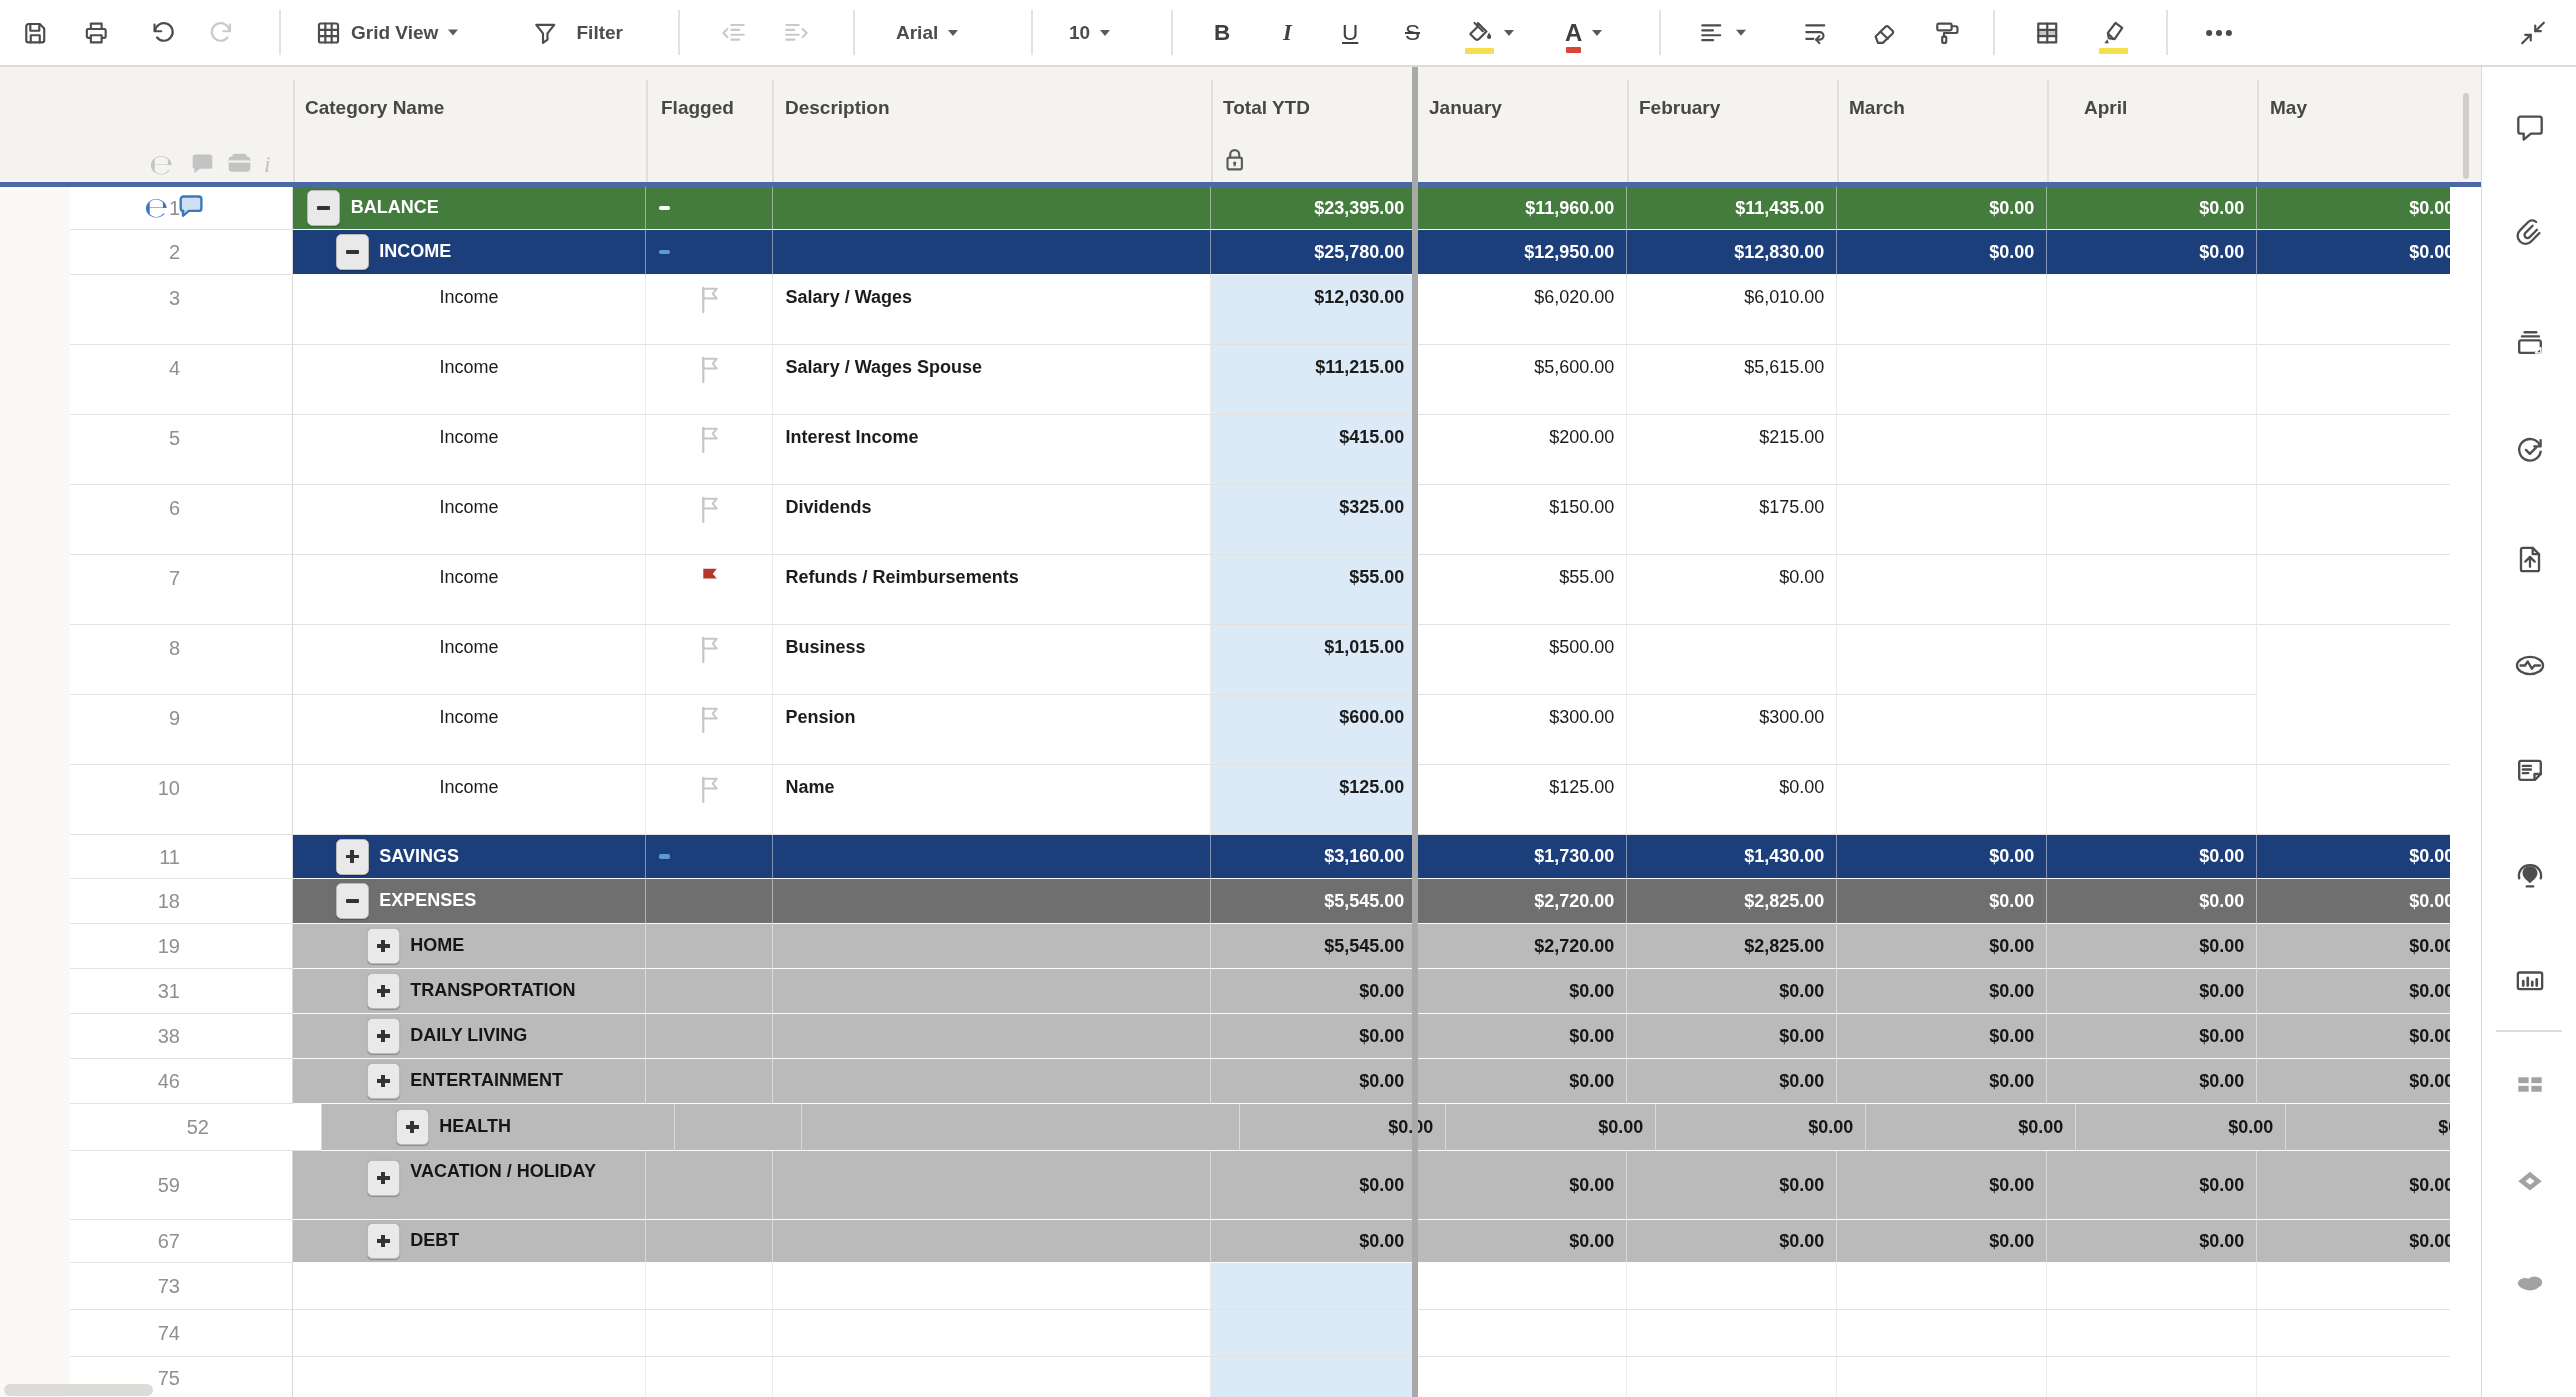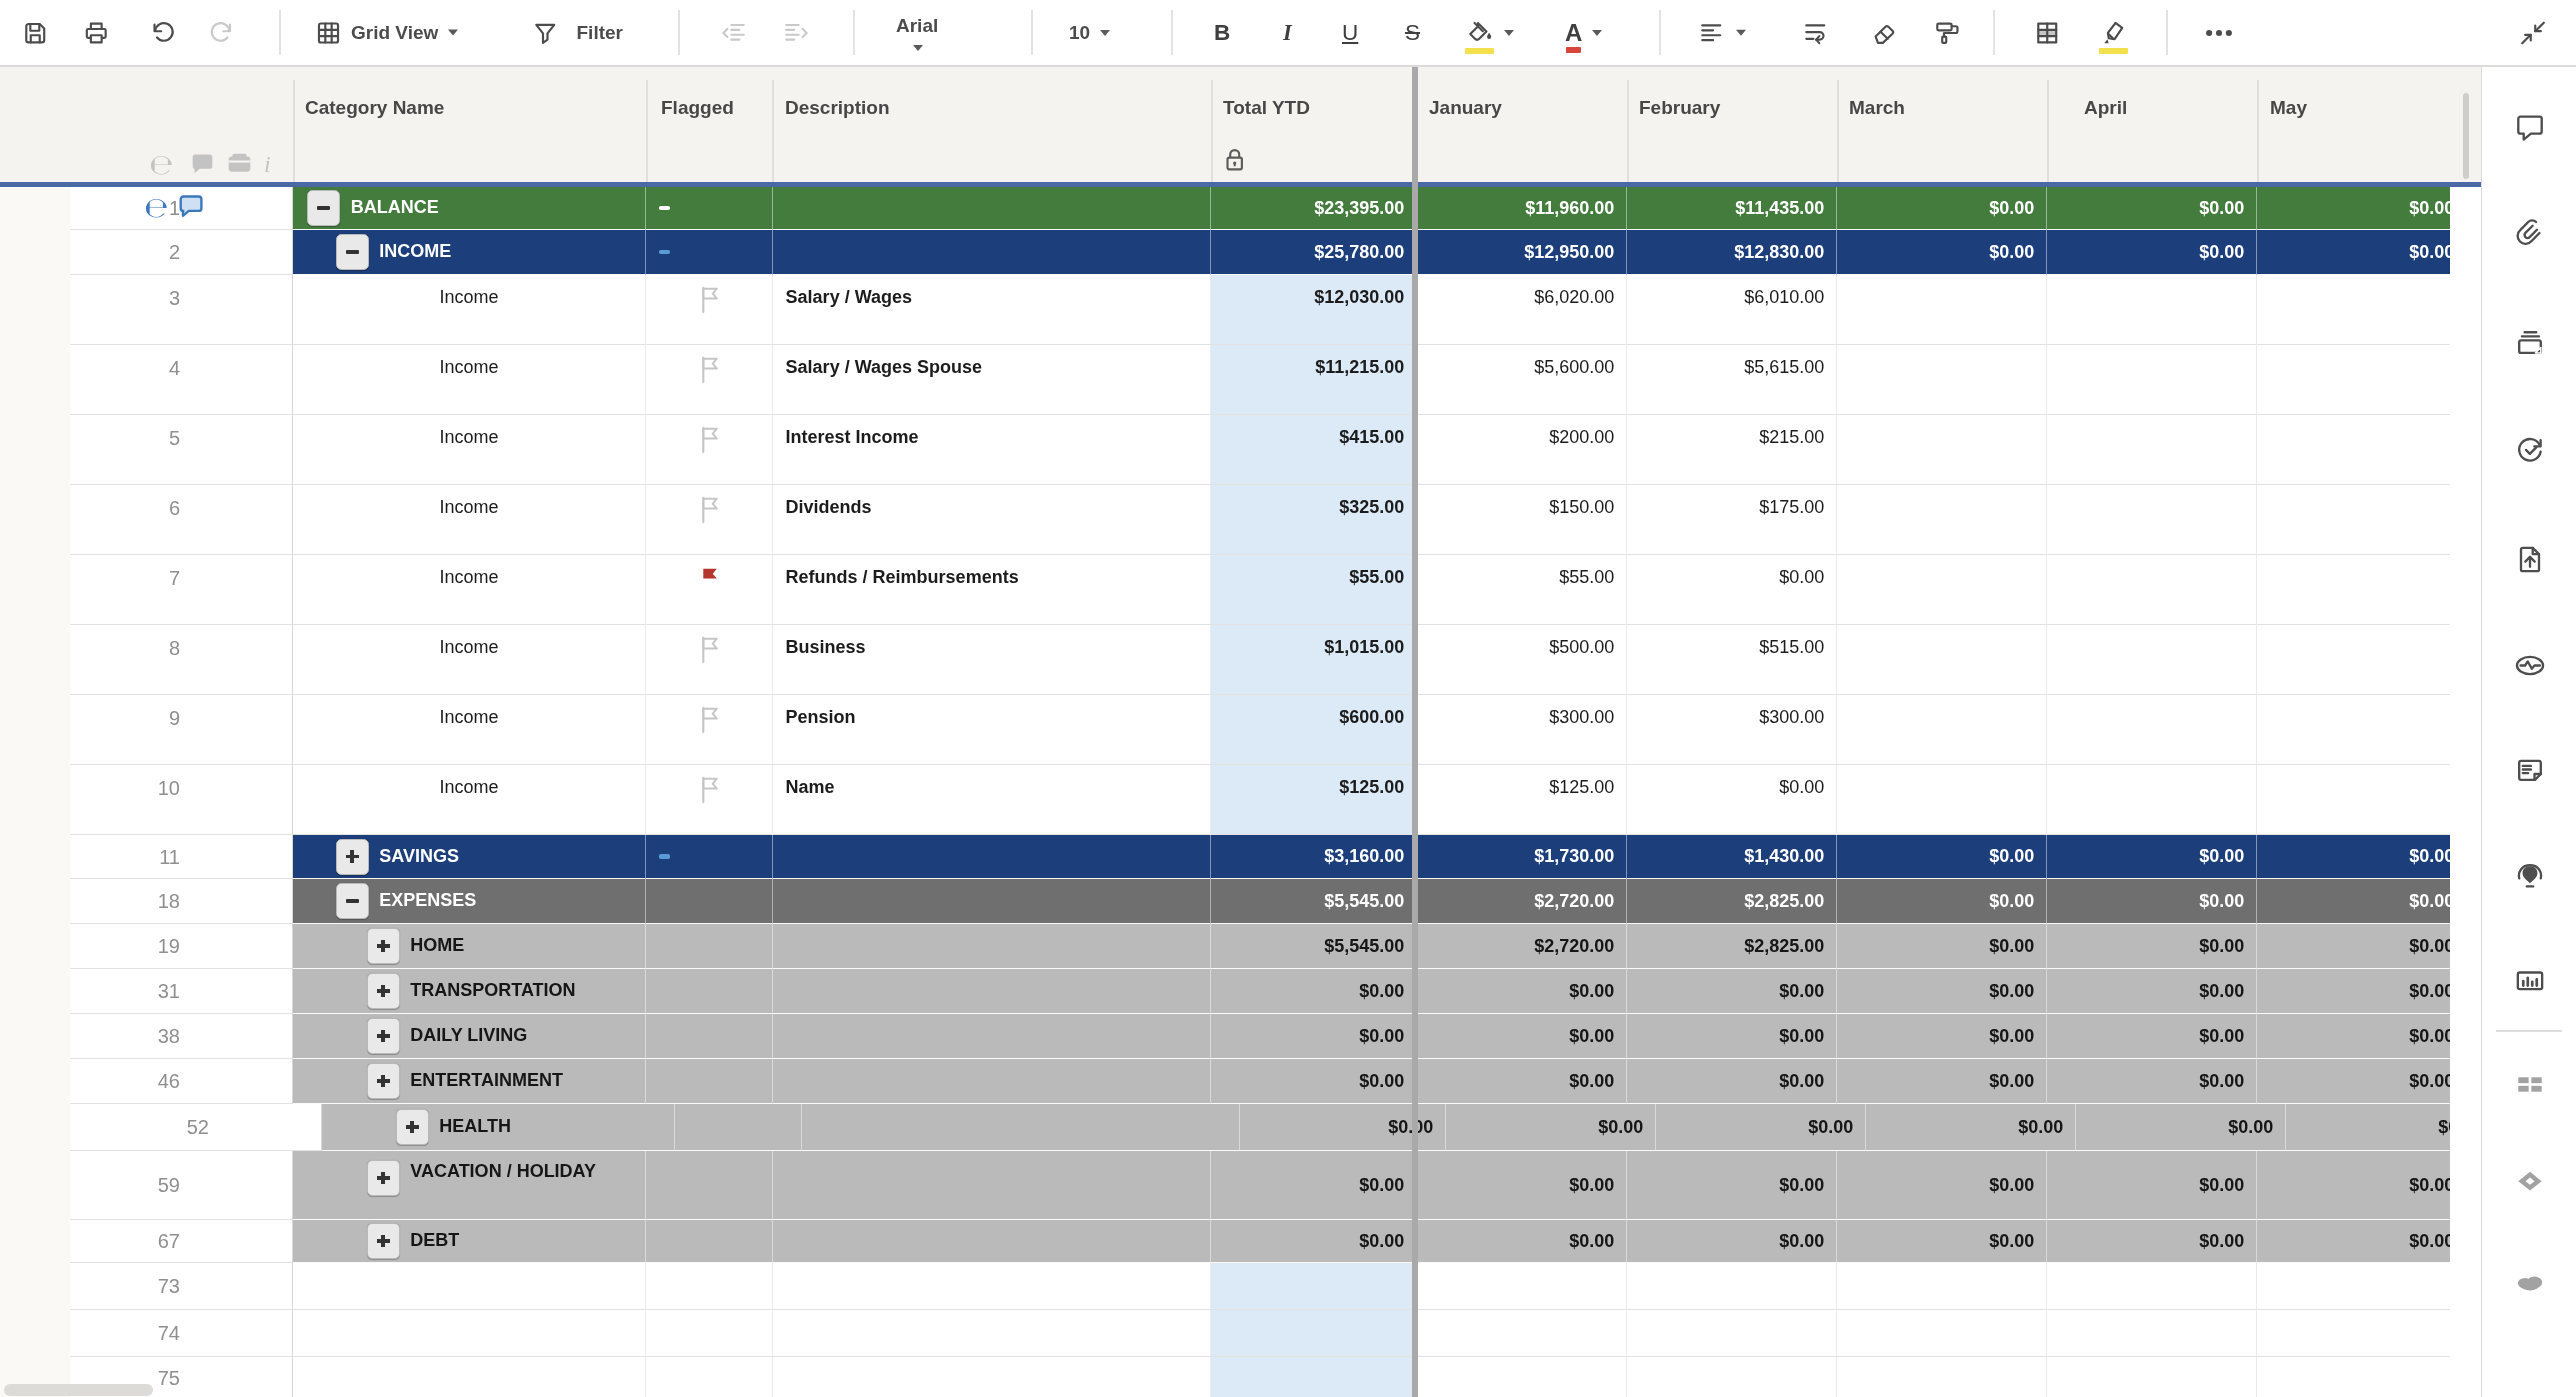--- a/index.html
+++ b/index.html
@@ -138,21 +138,21 @@
           <path d="M10.5 11.5 6 16l4.5 4.5"></path>
         </svg>
       </div>
       <div class="titem disabled" style="left: 780px;">
         <svg width="32" height="29" viewBox="0 0 36 32">
           <path d="M7 7h14M7 12.5h9M7 18h14M7 23.5h9"></path>
           <path d="M25.5 11.5 30 16l-4.5 4.5"></path>
         </svg>
       </div>
       <div class="tsep" style="left: 853px;"></div>
-      <div class="titem" style="left: 896px; flex-direction: column;">
+      <div class="titem" style="left: 896px;">
         <span class="tlabel">Arial</span>
         <span class="caret"></span>
       </div>
       <div class="tsep" style="left: 1031px;"></div>
       <div class="titem" style="left: 1069px;">
         <span class="tlabel">10</span>
         <span class="caret"></span>
       </div>
       <div class="tsep" style="left: 1171px;"></div>
       <div class="titem" style="left: 1214px;">
@@ -429,21 +429,20 @@
         <div class="c w-cat cell-cat datacat"><span>Income</span></div>
         <div class="c w-flag cell-flag">
           <span><svg width="23.4" height="29" viewBox="0 0 26 32">
               <path d="M7 3v27" stroke="#c6c6c6" stroke-width="2.4" fill="none" stroke-linecap="round"></path>
               <path d="M7 4h15l-4.5 5.5L22 15H7z" fill="none" stroke="#c6c6c6" stroke-width="2.2" stroke-linejoin="round"></path>
             </svg></span>
         </div>
         <div class="c w-desc cell-desc">Business</div>
         <div class="c val cell-ytd w-ytd bold">$1,015.00</div>
         <div class="c val cell-m w-m">$500.00</div>
-        <div class="c val cell-m w-m">$515.00</div>
         <div class="c val cell-m w-m"></div>
         <div class="c val cell-m w-m"></div>
         <div class="c val cell-m w-m"></div>
       </div>
       <div class="row data v-top" style="height: 70px;">
         <div class="c w-g gut">
           <div class="rownum">9</div>
         </div>
         <div class="c w-cat cell-cat datacat"><span>Income</span></div>
         <div class="c w-flag cell-flag">

